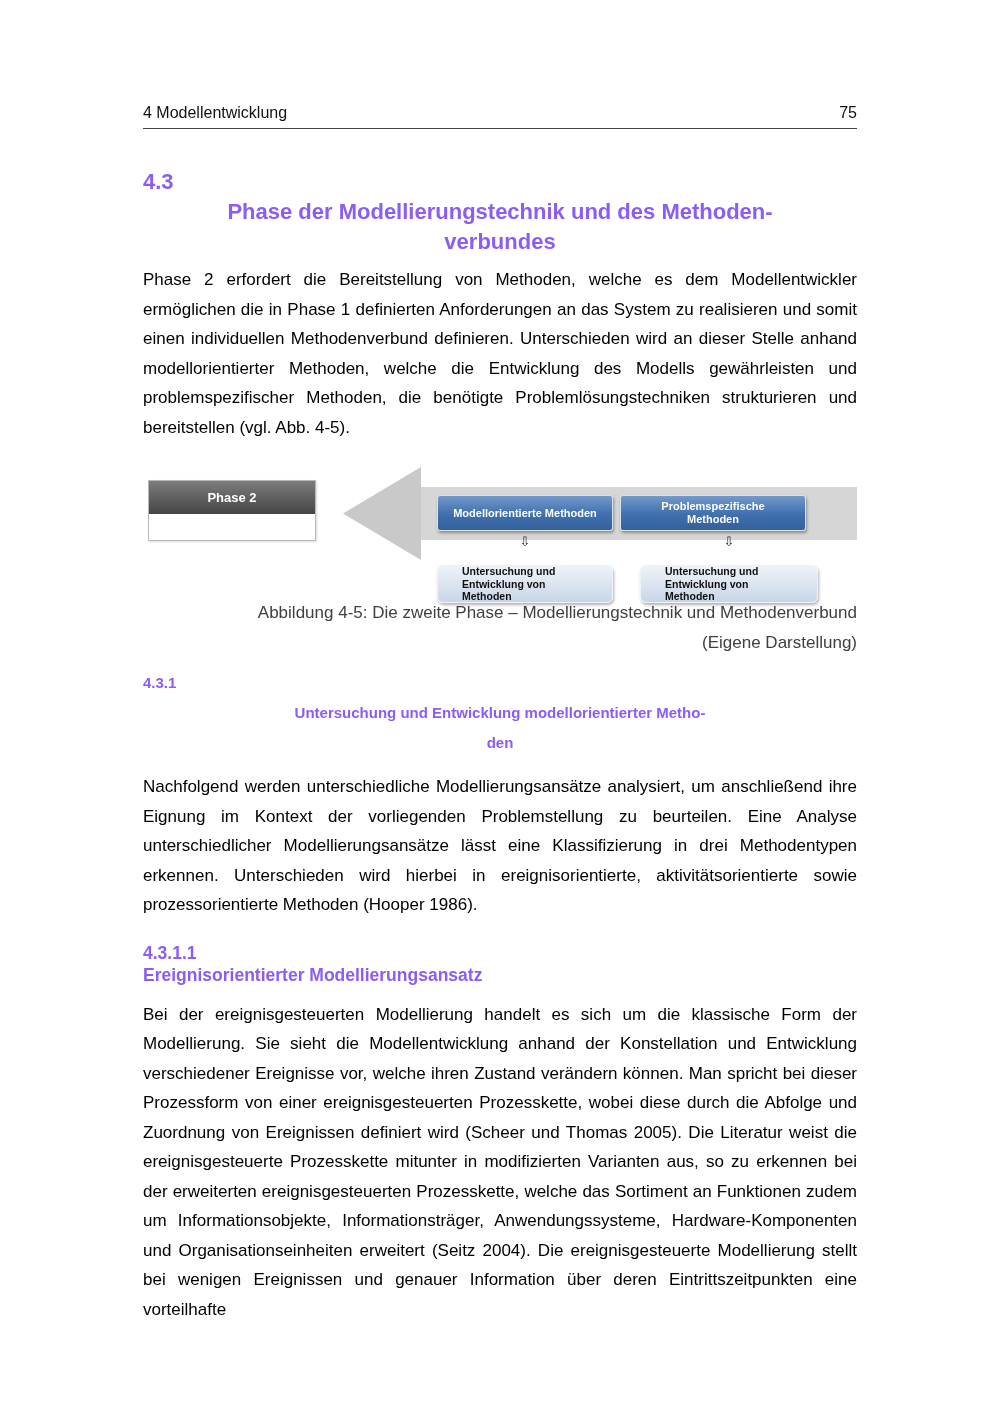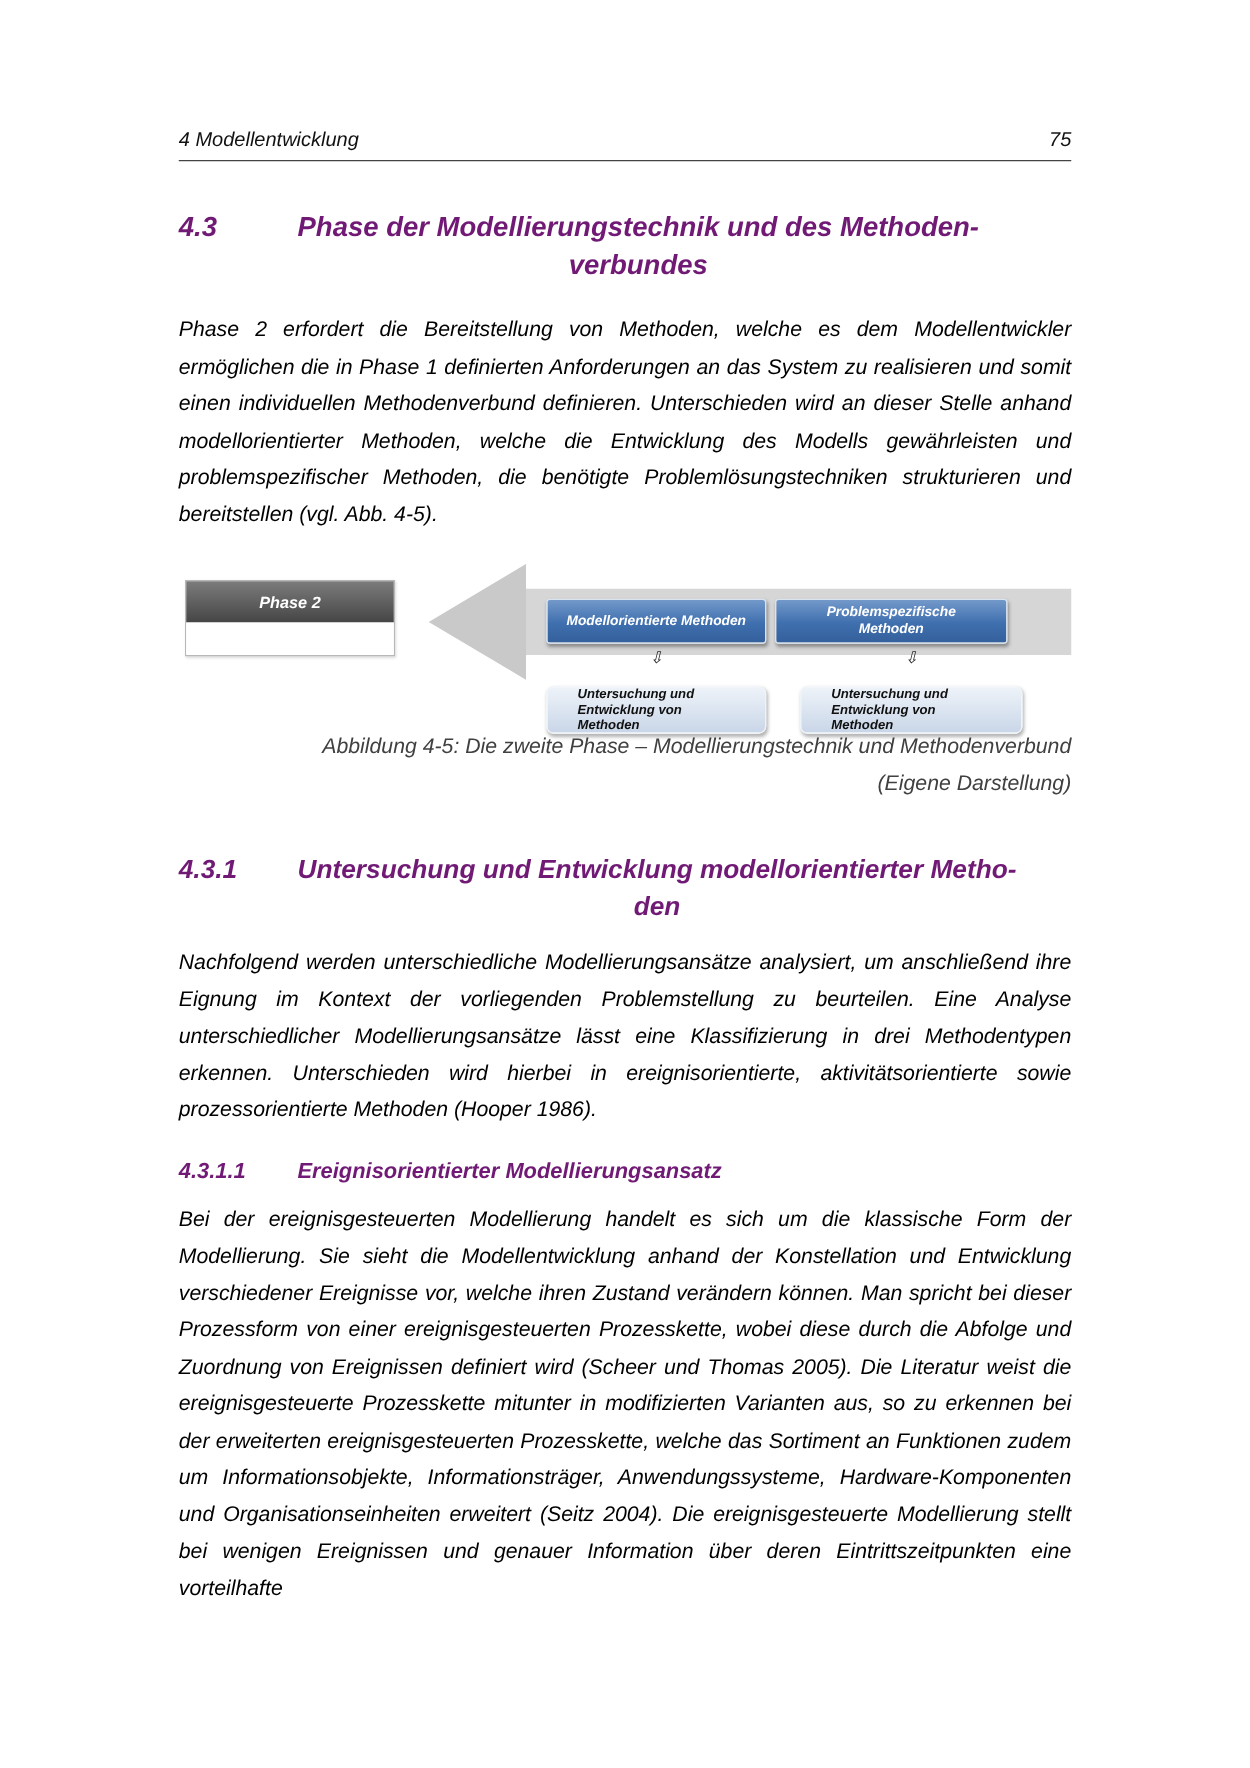--- a/index.html
+++ b/index.html
@@ -2,46 +2,46 @@
 <html lang="de" style="--method-box: #3f6fae; --activity-box: #c9d6e8; --band: #d6d6d6; --arrow: #c9c9c9; --phase-header: #454545;"><head>
 <meta charset="utf-8">
 <style>
   * { margin: 0; padding: 0; box-sizing: border-box; }
   html, body { background: #ffffff; }
   body {
     width: 1000px; height: 1414px;
     font-family: "Liberation Sans", sans-serif;
     color: #000; position: relative; overflow: hidden;
   }
-  .page { position: absolute; inset: 0; padding: 104px 143px 0 143px; font-style: italic; }
+  .page { position: absolute; inset: 0; padding: 104px 143px 0 143px; }
 
   
   .running-header {
     display: flex; justify-content: space-between; align-items: flex-end;
     font-size: 16px; color: #111;
     padding-bottom: 6px; border-bottom: 1px solid #444;
   }
 
   
-  .h1, .h2, .h3 { display: flex; font-weight: bold; color: #701a75; }
+  .h1, .h2, .h3 { display: flex; font-weight: bold; color: #8b5cf6; flex-direction: column; }
   .h1 { margin-top: 38px; font-size: 22px; line-height: 30px; }
-  .h2 { margin-top: 39px; font-size: 21px; line-height: 30px; }
+  .h2 { margin-top: 10px; font-size: 15px; line-height: 30px; }
   .h3 { margin-top: 22px; font-size: 17.5px; line-height: 22px; }
   .h-num { width: 95px; flex: none; }
   .h-title .line { display: block; text-align: center; }
 
   
   p.body {
     margin-top: 14px;
     font-size: 17px; line-height: 29.5px;
     text-align: justify;
     hyphens: auto; -webkit-hyphens: auto;
     color: #000;
   }
-  p.p1 { margin-top: 22px; }
+  p.p1 { margin-top: 8px; }
   p.cont { text-align-last: justify; }
 
   
   .figure { position: relative; margin-top: 20px; height: 130px; }
 
   .band {
     position: absolute; left: 277px; top: 25px; width: 437px; height: 53px;
     background: var(--band, #d6d6d6);
   }
   .big-arrow {

